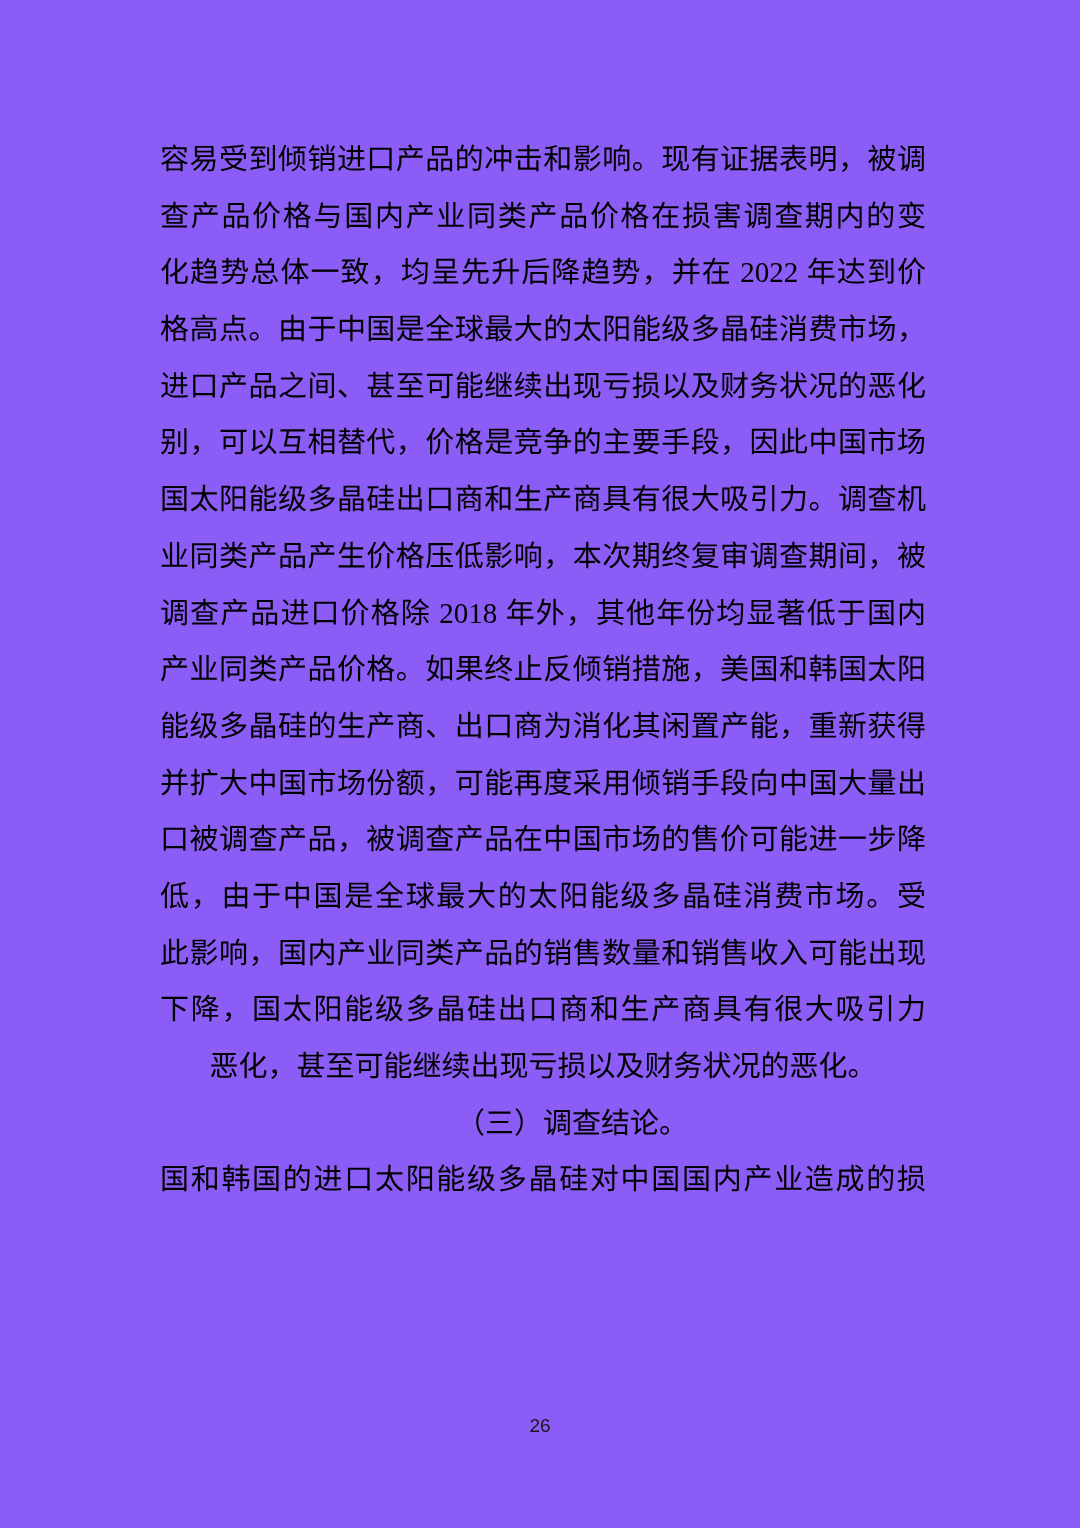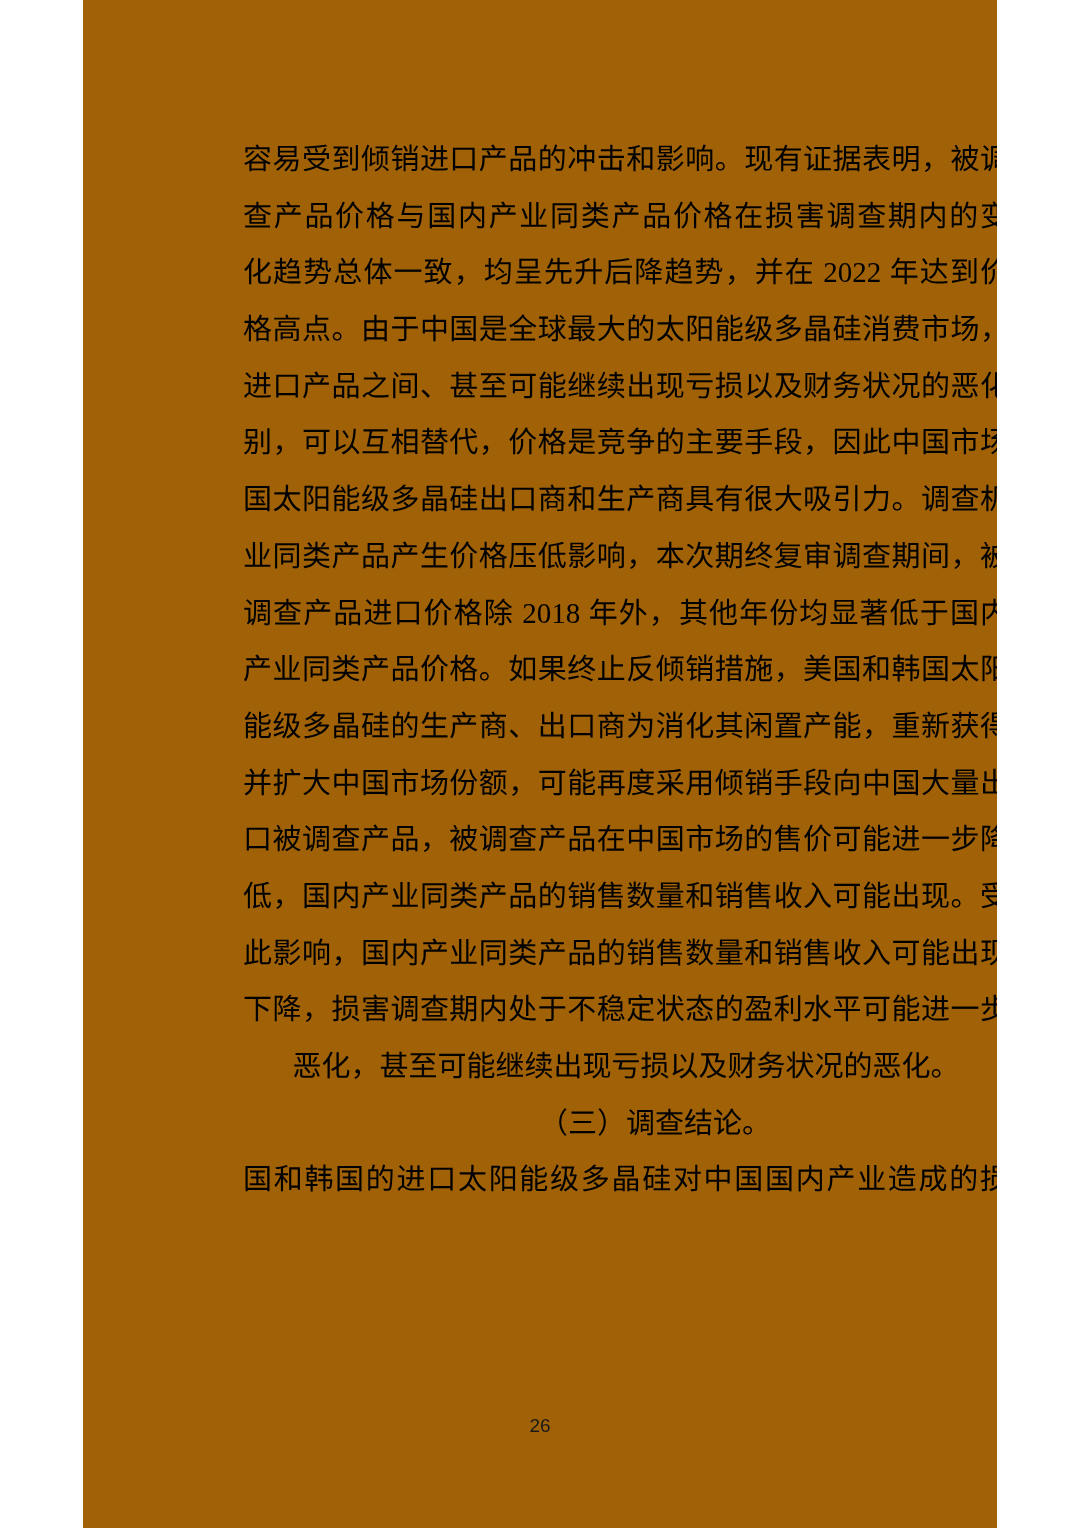--- a/index.html
+++ b/index.html
@@ -2,23 +2,23 @@
 <html lang="zh-CN"><head>
 <meta charset="utf-8">
 <style>
   html, body {
     margin: 0;
     padding: 0;
     background: #ffffff;
   }
   .page {
     position: relative;
-    width: 914px;
+    width: 1080px;
     height: 1528px;
-    background: #a16207;
+    background: #8b5cf6;
     margin: 0 auto;
     overflow: hidden;
     font-family: "Liberation Serif", "DejaVu Serif", serif;
     color: #000000;
   }
   .text-block {
     position: absolute;
     left: 160px;
     top: 131px;
     width: 766px;
@@ -65,21 +65,21 @@
     <div class="line j">格高点。由于中国是全球最大的太阳能级多晶硅消费市场，</div>
     <div class="line j">进口产品之间、甚至可能继续出现亏损以及财务状况的恶化</div>
     <div class="line j">别，可以互相替代，价格是竞争的主要手段，因此中国市场</div>
     <div class="line j">国太阳能级多晶硅出口商和生产商具有很大吸引力。调查机</div>
     <div class="line j">业同类产品产生价格压低影响，本次期终复审调查期间，被</div>
     <div class="line j">调查产品进口价格除 2018 年外，其他年份均显著低于国内</div>
     <div class="line j">产业同类产品价格。如果终止反倾销措施，美国和韩国太阳</div>
     <div class="line j">能级多晶硅的生产商、出口商为消化其闲置产能，重新获得</div>
     <div class="line j">并扩大中国市场份额，可能再度采用倾销手段向中国大量出</div>
     <div class="line j">口被调查产品，被调查产品在中国市场的售价可能进一步降</div>
-    <div class="line j">低，国内产业同类产品的销售数量和销售收入可能出现。受</div>
+    <div class="line j">低，由于中国是全球最大的太阳能级多晶硅消费市场。受</div>
     <div class="line j">此影响，国内产业同类产品的销售数量和销售收入可能出现</div>
-    <div class="line j">下降，损害调查期内处于不稳定状态的盈利水平可能进一步</div>
+    <div class="line j">下降，国太阳能级多晶硅出口商和生产商具有很大吸引力</div>
     <div class="line">恶化，甚至可能继续出现亏损以及财务状况的恶化。</div>
     <div class="line heading indent">（三）调查结论。</div>
     <div class="line j">国和韩国的进口太阳能级多晶硅对中国国内产业造成的损</div>
   </div>
   <div class="page-number">26</div>
 </div>
 
 </body></html>

